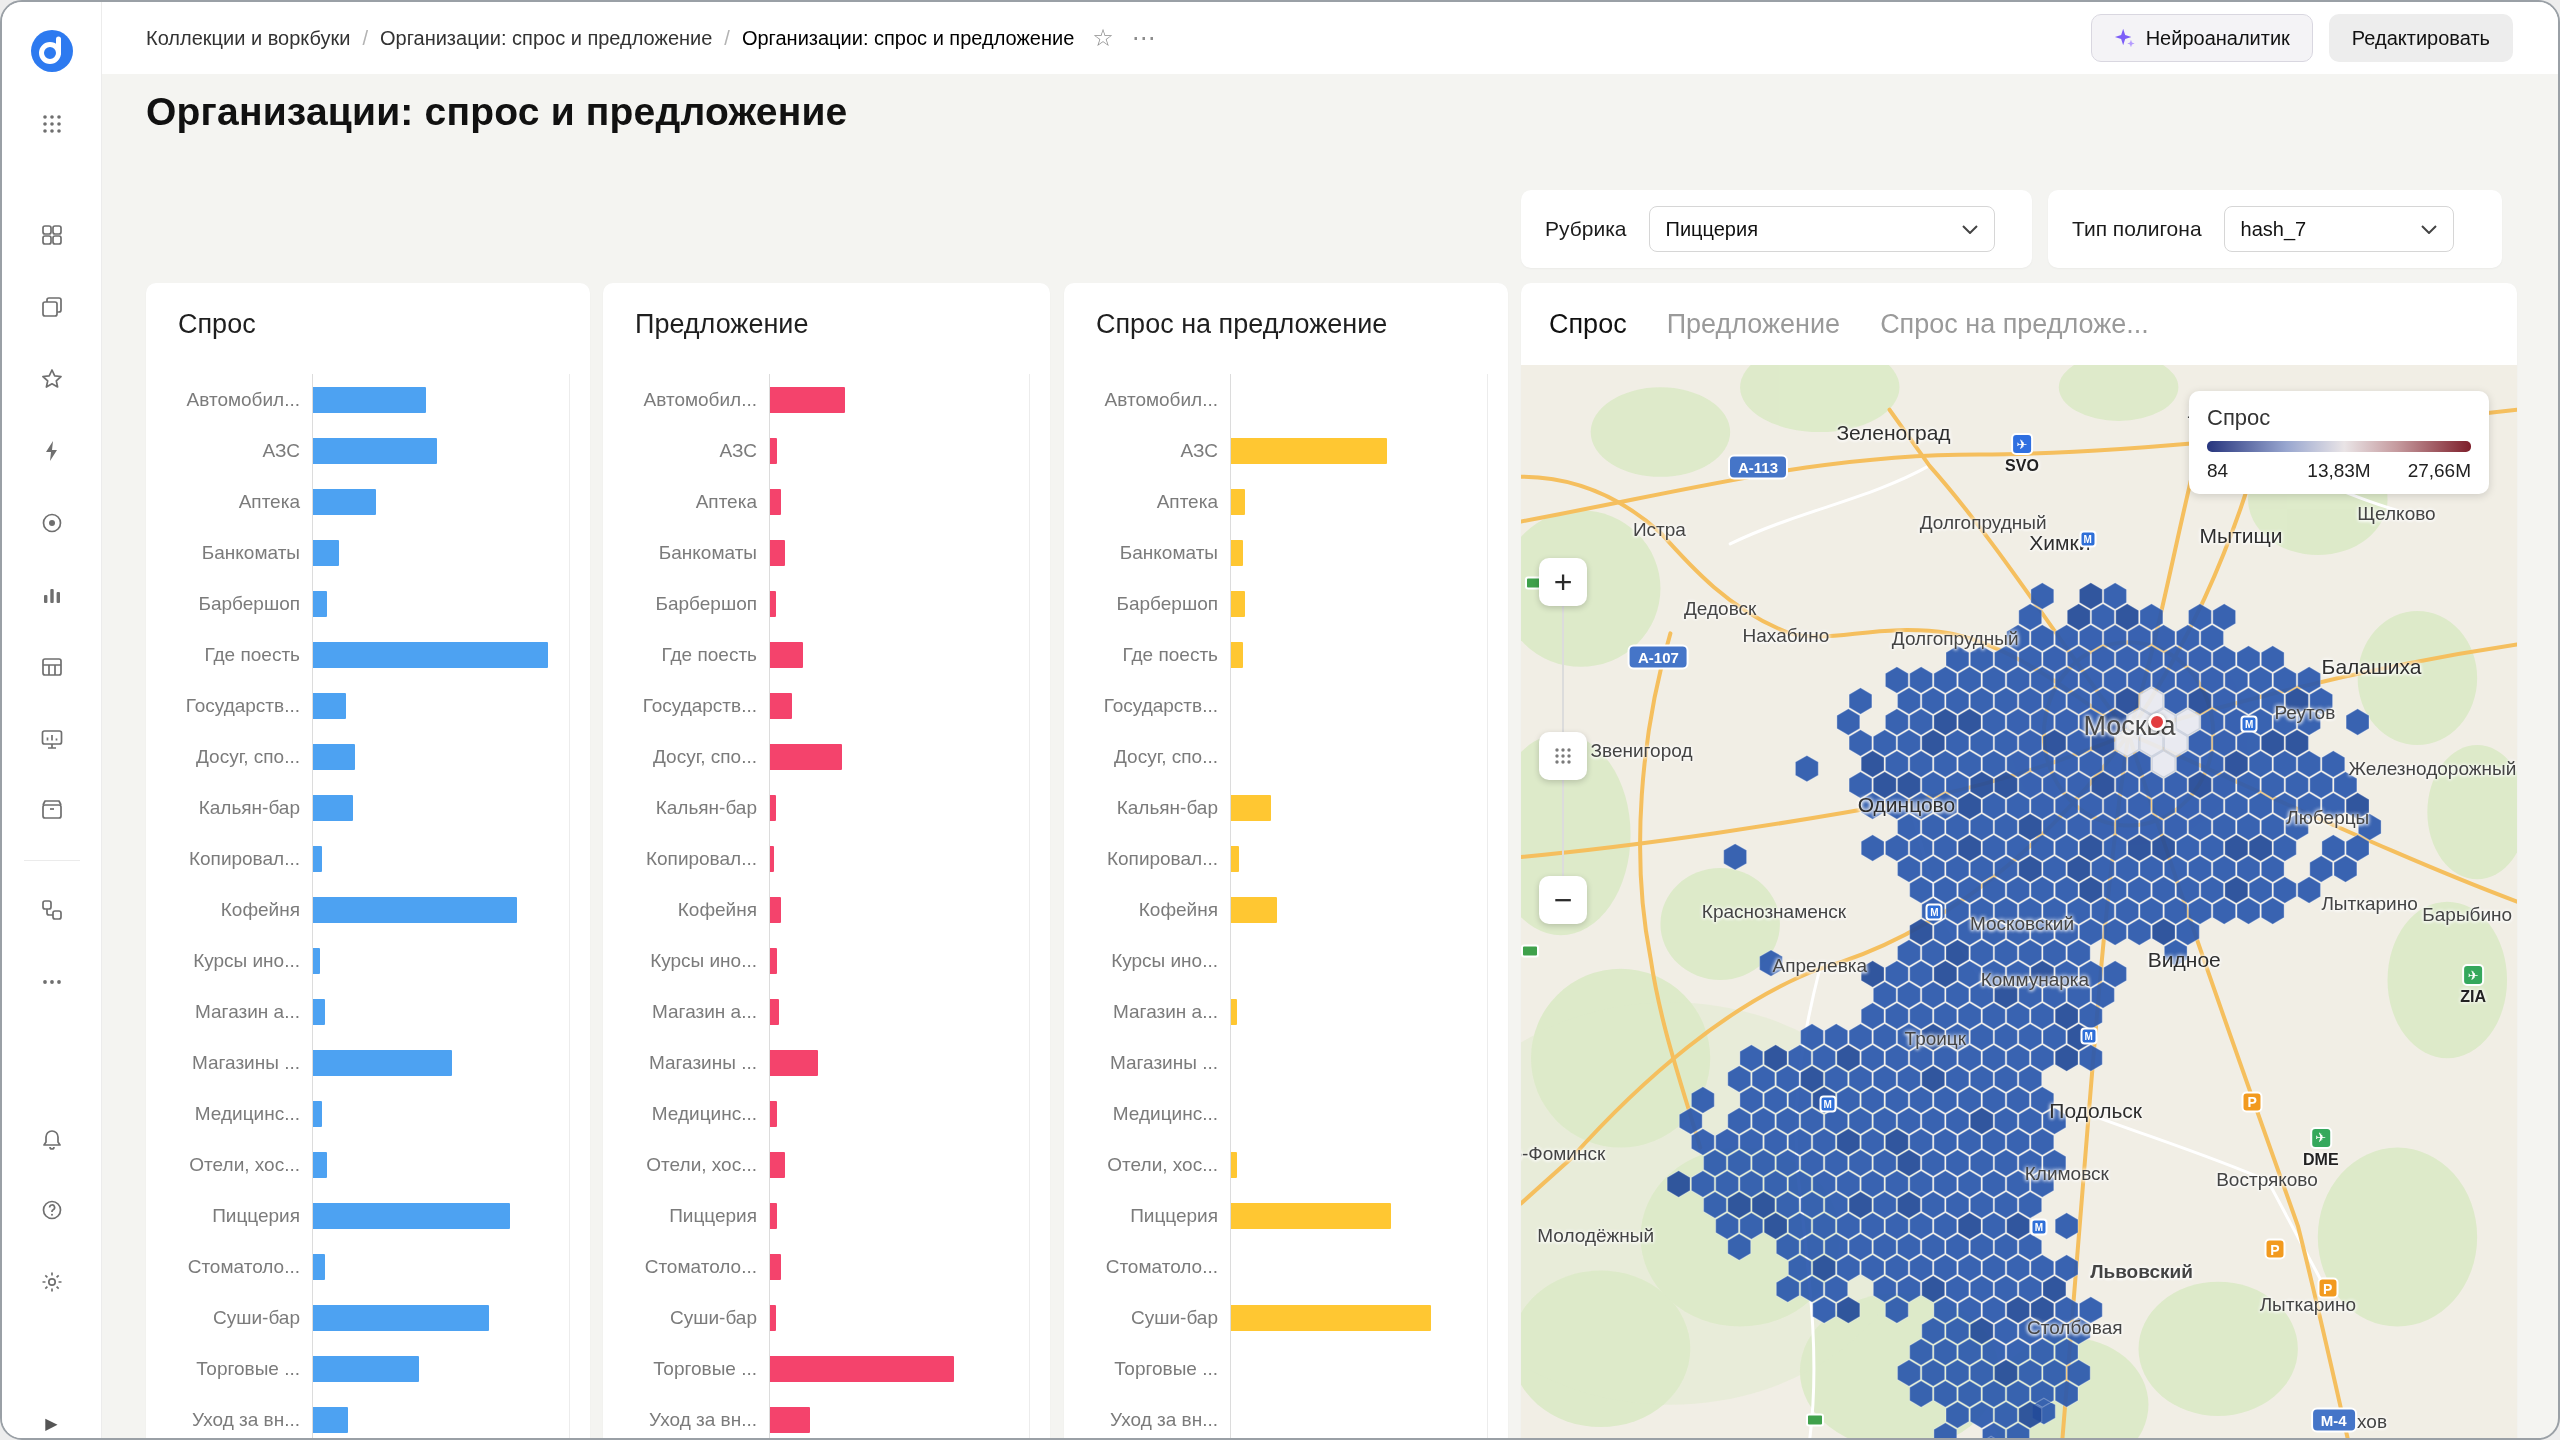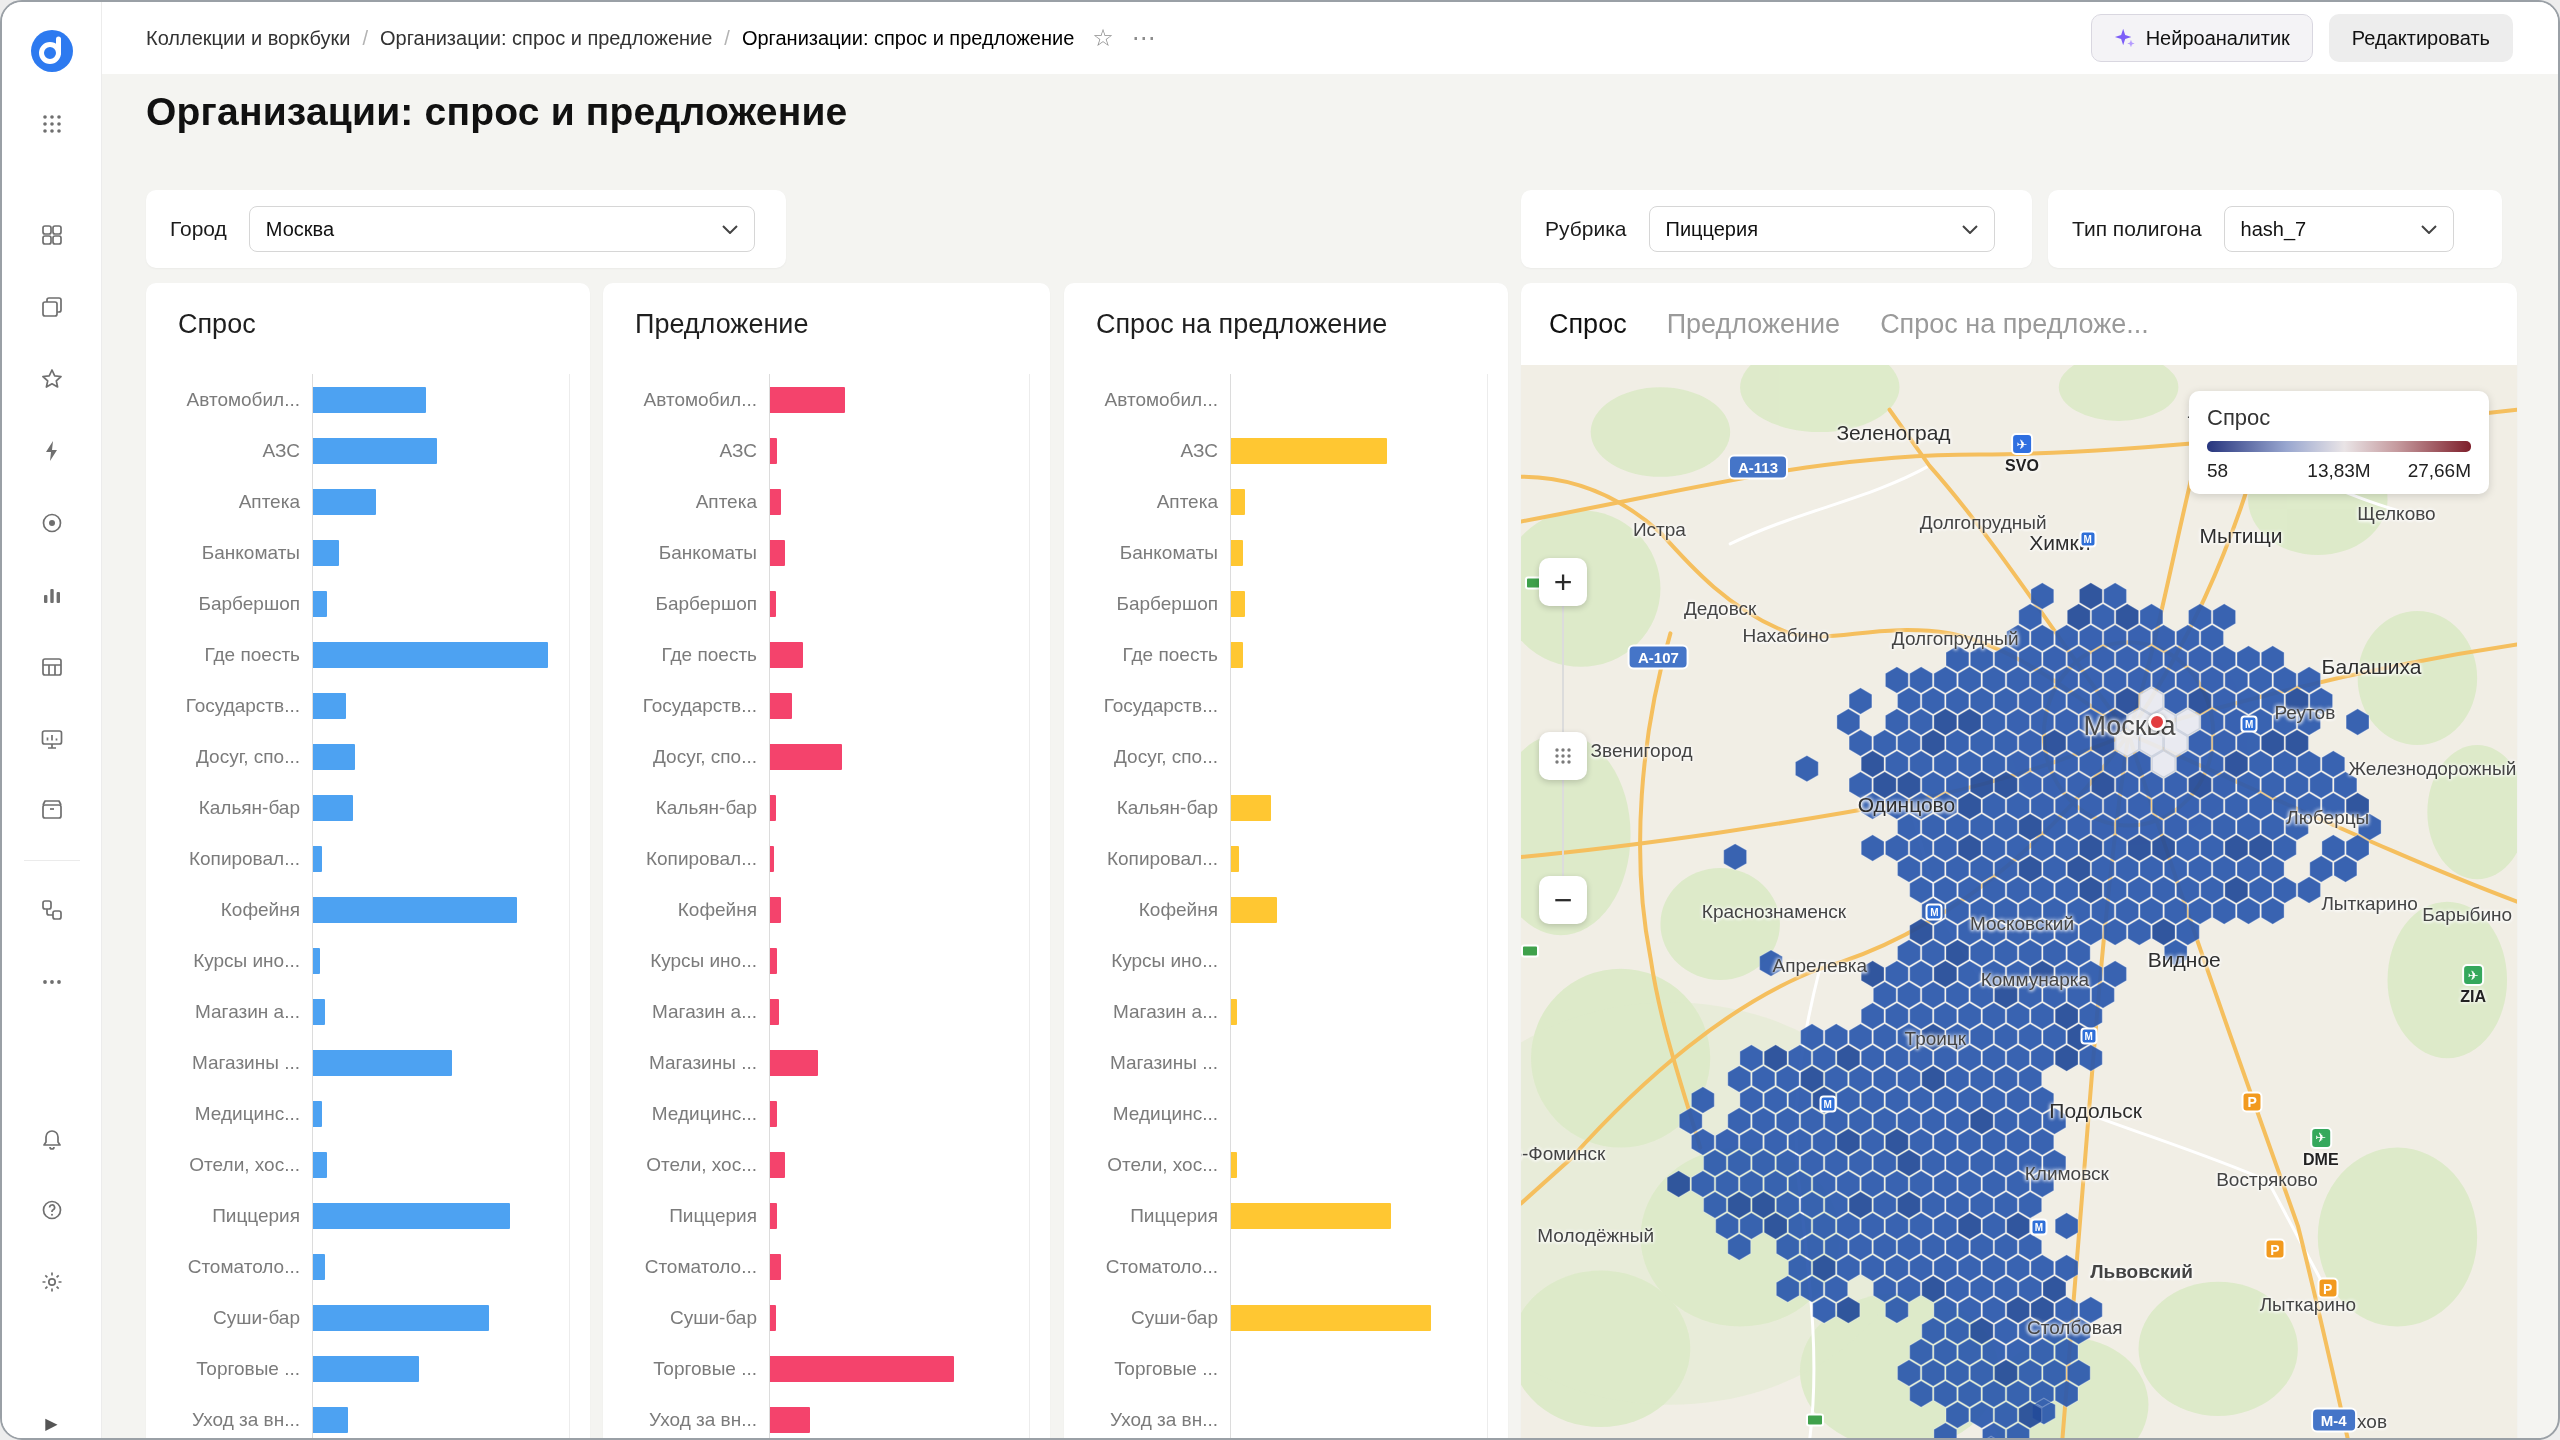--- a/index.html
+++ b/index.html
@@ -208,31 +208,20 @@
         </svg>
       <span>Нейроаналитик</span>
     </span>
     <span class="btn btn-edit">
       <span>Редактировать</span>
     </span>
   </div>
 
   <div class="page-title">Организации: спрос и предложение</div>
 
-  <div class="filter-card" style="left:144px;width:640px;">
-    <span class="filter-label">Город</span>
-    <div class="select" style="width:506px;">
-      <span>Москва</span>
-      <span class="chev">
-          <svg width="16" height="9" viewBox="0 0 16 9">
-            <path d="M1 1l7 7 7-7" fill="none" stroke="#444" stroke-width="2"></path>
-          </svg>
-        </span>
-    </div>
-  </div>
   <div class="filter-card" style="left:1519px;width:511px;">
     <span class="filter-label">Рубрика</span>
     <div class="select" style="width:346px;">
       <span>Пиццерия</span>
       <span class="chev">
           <svg width="16" height="9" viewBox="0 0 16 9">
             <path d="M1 1l7 7 7-7" fill="none" stroke="#444" stroke-width="2"></path>
           </svg>
         </span>
     </div>
@@ -765,21 +754,21 @@
             <circle cx="10" cy="16" r="1.7"></circle>
             <circle cx="16" cy="16" r="1.7"></circle>
           </svg>
       </div>
       <div class="map-ctl" style="top:511px;">−</div>
 
       <div class="map-legend">
         <div class="legend-title">Спрос</div>
         <div class="legend-gradient" style="background: linear-gradient(90deg, rgb(39, 53, 126) 0%, rgb(152, 166, 207) 30%, rgb(233, 228, 230) 52%, rgb(197, 154, 158) 72%, rgb(126, 31, 43) 100%);"></div>
         <div class="legend-values">
-          <span>58</span>
+          <span>84</span>
           <span>13,83M</span>
           <span>27,66M</span>
         </div>
       </div>
     </div>
   </div>
 
 </div>
 
 </body></html>

